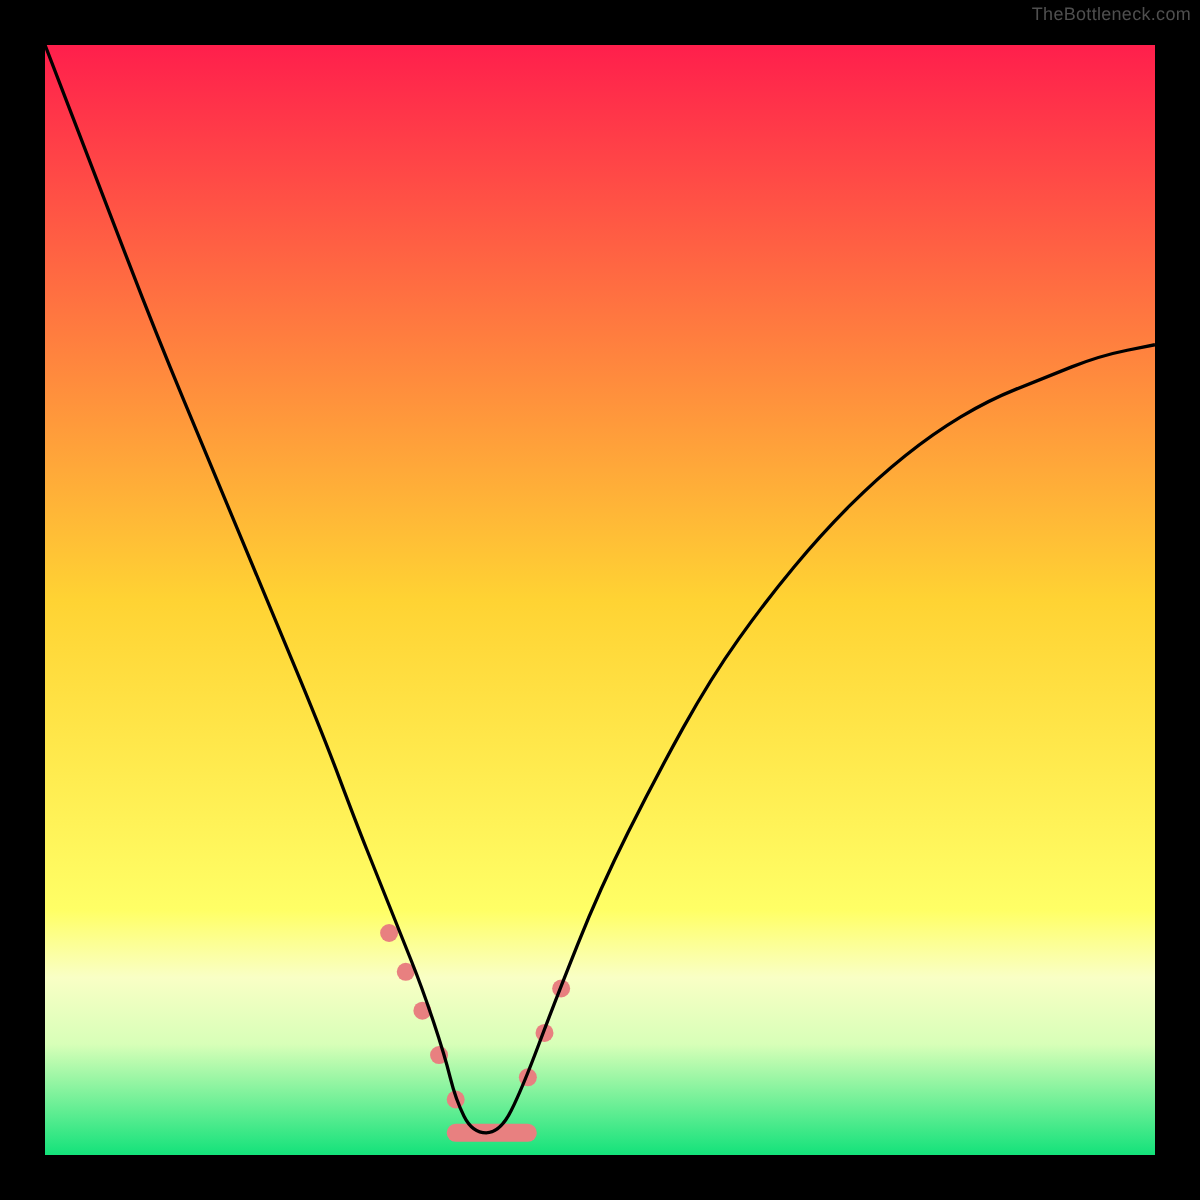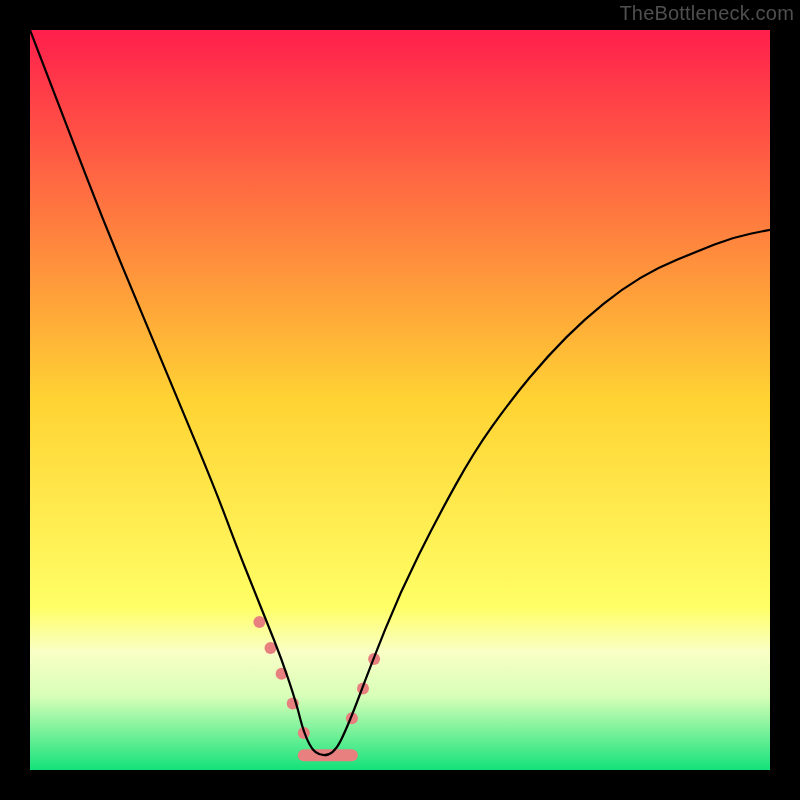--- a/index.html
+++ b/index.html
@@ -24,21 +24,21 @@
     top: 30px;
     left: 30px;
     width: 740px;
     height: 740px;
   }
   .watermark {
     position: absolute;
     top: 2px;
     right: 6px;
     color: #4f4f4f;
-    font-size: 20px;
+    font-size: 12px;
     font-weight: 500;
     letter-spacing: 0.2px;
   }
   svg { display: block; }
 </style>
 </head>
 <body>
 
 <div class="frame">
   <div class="watermark">TheBottleneck.com</div>

